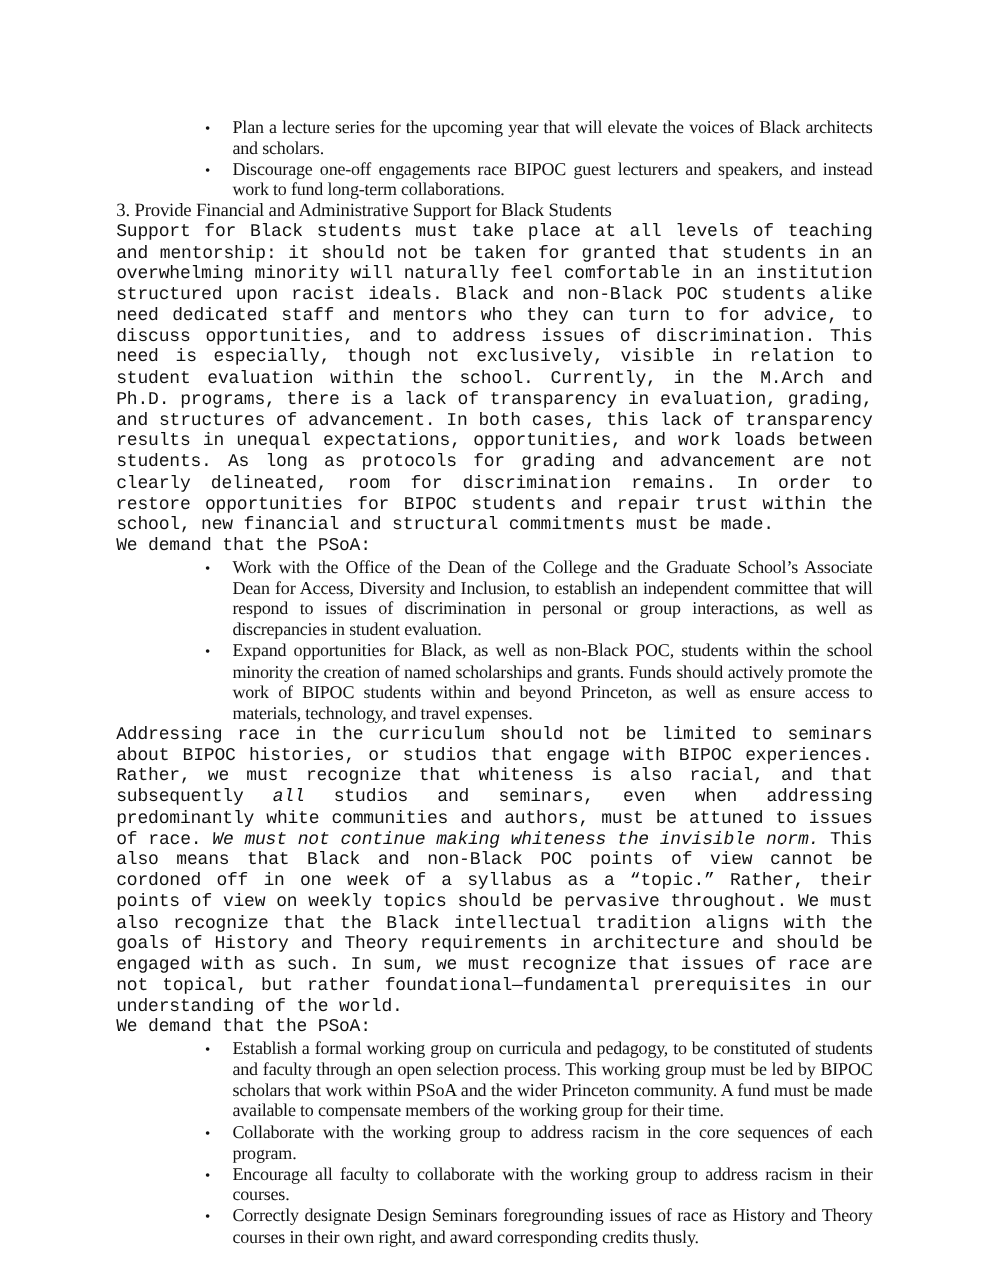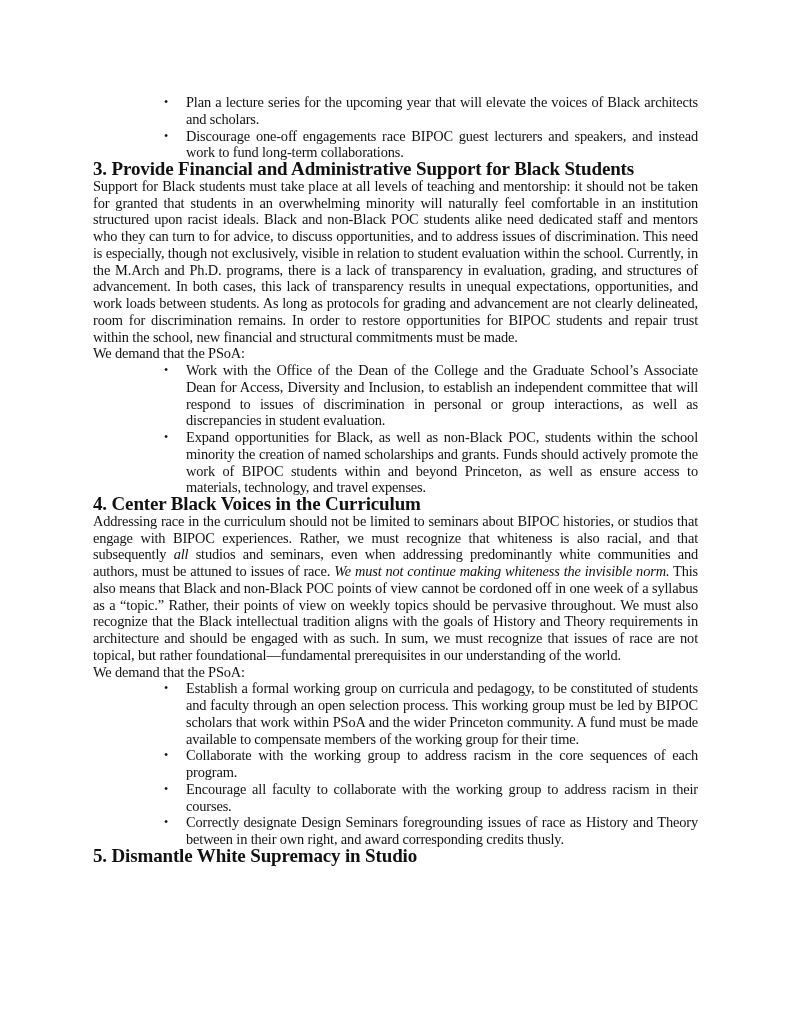--- a/index.html
+++ b/index.html
@@ -7,23 +7,23 @@
       width: 791px; height: 1024px; overflow: hidden;
       font-family: "DejaVu Serif", "Liberation Serif", serif;
       color: #111111;
     }
     .page {
       position: absolute; left: 93px; top: 94px; width: 605px;
       font-family: "Liberation Serif", "DejaVu Serif", serif;
       font-size: 14.4px; line-height: 16.75px;
       letter-spacing: -0.15px;
     }
-    p { margin: 0; text-align: justify; }
+    p { margin: 0; text-align: justify; font-family: Liberation Mono, monospace; }
     h2 {
-      margin: 0; font-size: 19px; font-weight: bold; line-height: 16.75px;
+      margin: 0; font-size: 15px; font-weight: normal; line-height: 16.75px;
     }
     ul.bullets { list-style: none; margin: 0; padding: 0 0 0 93px; }
     ul.bullets li {
       position: relative; text-align: justify; padding-left: 0;
     }
     ul.bullets li .bullet {
       position: absolute; left: -22px; top: 0; font-size: 12px;
     }
     ul.bullets.first { padding-left: 93px; }
     em { font-style: italic; }
@@ -39,24 +39,22 @@
   </ul>
 
   <h2>3. Provide Financial and Administrative Support for Black Students</h2>
   <p>Support for Black students must take place at all levels of teaching and mentorship: it should not be taken for granted that students in an overwhelming minority will naturally feel comfortable in an institution structured upon racist ideals. Black and non-Black POC students alike need dedicated staff and mentors who they can turn to for advice, to discuss opportunities, and to address issues of discrimination. This need is especially, though not exclusively, visible in relation to student evaluation within the school. Currently, in the M.Arch and Ph.D. programs, there is a lack of transparency in evaluation, grading, and structures of advancement. In both cases, this lack of transparency results in unequal expectations, opportunities, and work loads between students. As long as protocols for grading and advancement are not clearly delineated, room for discrimination remains. In order to restore opportunities for BIPOC students and repair trust within the school, new financial and structural commitments must be made.</p>
   <p>We demand that the PSoA:</p>
   <ul class="bullets">
     <li><span class="bullet">•</span><span>Work with the Office of the Dean of the College and the Graduate School’s Associate Dean for Access, Diversity and Inclusion, to establish an independent committee that will respond to issues of discrimination in personal or group interactions, as well as discrepancies in student evaluation.</span></li>
     <li><span class="bullet">•</span><span>Expand opportunities for Black, as well as non-Black POC, students within the school minority the creation of named scholarships and grants. Funds should actively promote the work of BIPOC students within and beyond Princeton, as well as ensure access to materials, technology, and travel expenses.</span></li>
   </ul>
 
-  <h2>4. Center Black Voices in the Curriculum</h2>
   <p><span>Addressing race in the curriculum should not be limited to seminars about BIPOC histories, or studios that engage with BIPOC experiences. Rather, we must recognize that whiteness is also racial, and that subsequently </span><em>all</em><span> studios and seminars, even when addressing predominantly white communities and authors, must be attuned to issues of race. </span><em>We must not continue making whiteness the invisible norm.</em><span> This also means that Black and non-Black POC points of view cannot be cordoned off in one week of a syllabus as a “topic.” Rather, their points of view on weekly topics should be pervasive throughout. We must also recognize that the Black intellectual tradition aligns with the goals of History and Theory requirements in architecture and should be engaged with as such. In sum, we must recognize that issues of race are not topical, but rather foundational—fundamental prerequisites in our understanding of the world.</span></p>
   <p>We demand that the PSoA:</p>
   <ul class="bullets">
     <li><span class="bullet">•</span><span>Establish a formal working group on curricula and pedagogy, to be constituted of students and faculty through an open selection process. This working group must be led by BIPOC scholars that work within PSoA and the wider Princeton community. A fund must be made available to compensate members of the working group for their time.</span></li>
     <li><span class="bullet">•</span><span>Collaborate with the working group to address racism in the core sequences of each program.</span></li>
     <li><span class="bullet">•</span><span>Encourage all faculty to collaborate with the working group to address racism in their courses.</span></li>
-    <li><span class="bullet">•</span><span>Correctly designate Design Seminars foregrounding issues of race as History and Theory between in their own right, and award corresponding credits thusly.</span></li>
+    <li><span class="bullet">•</span><span>Correctly designate Design Seminars foregrounding issues of race as History and Theory courses in their own right, and award corresponding credits thusly.</span></li>
   </ul>
 
-  <h2>5. Dismantle White Supremacy in Studio</h2>
 </div>
 
 </body></html>

